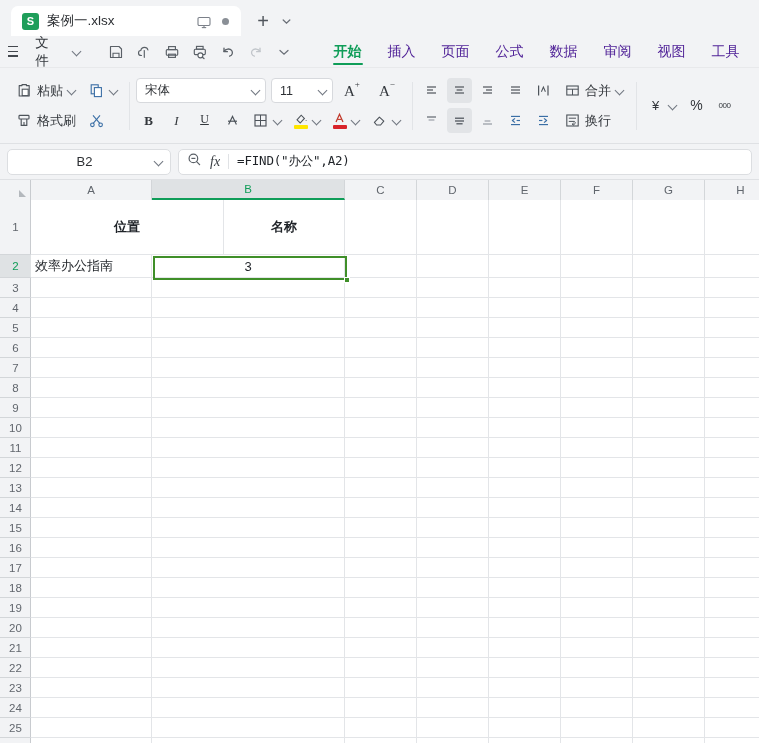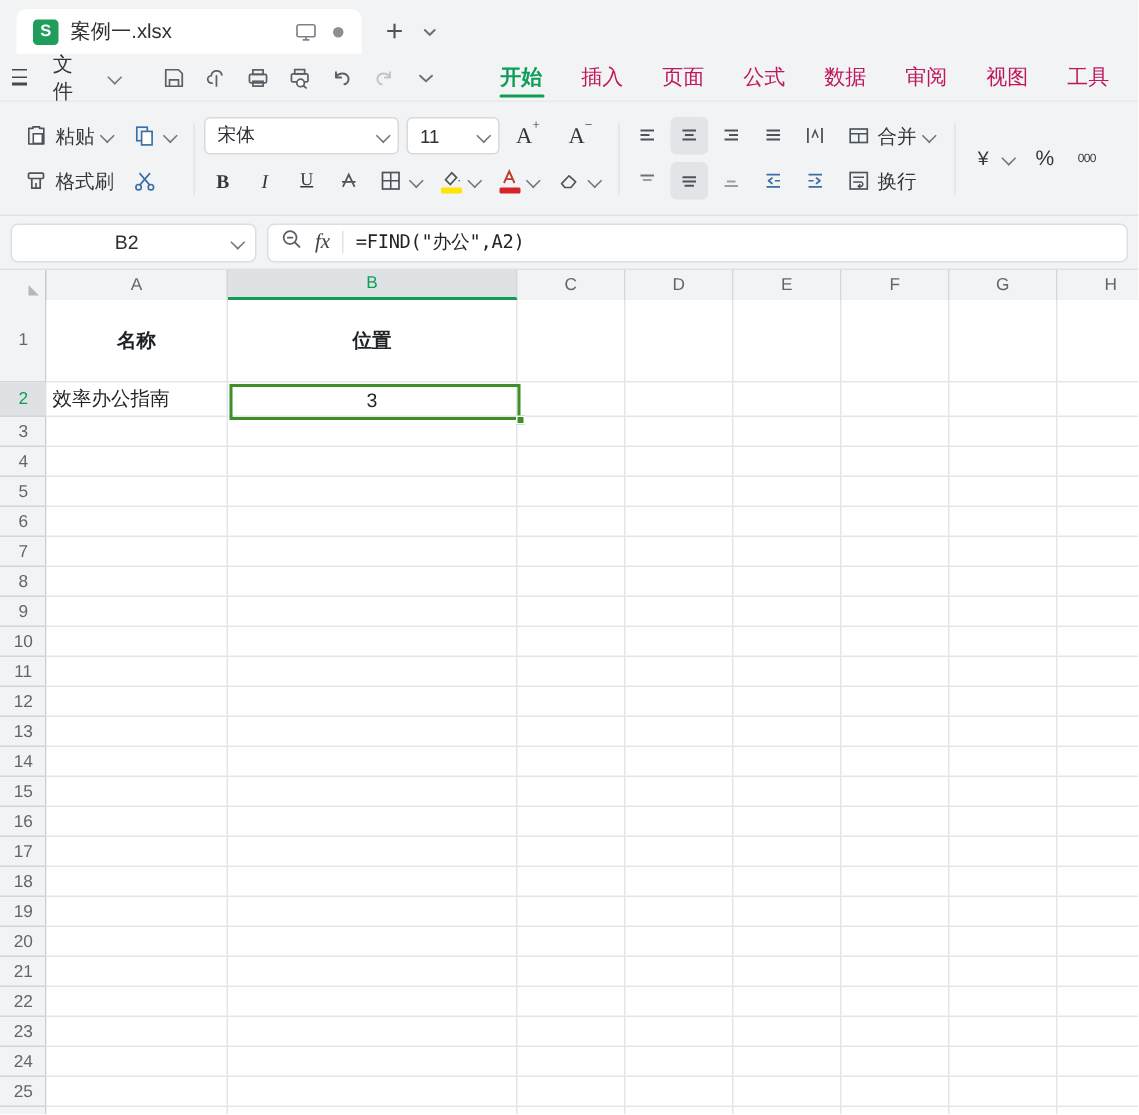--- a/index.html
+++ b/index.html
@@ -74,21 +74,21 @@
     transform: rotate(45deg);
   }
   .vsep { width: 1px; height: 16px; background: #dcdee1; margin: 0 8px; }
   .qat { display: flex; align-items: center; gap: 3px; }
   .qat-btn {
     width: 25px; height: 24px; display: flex;
     align-items: center; justify-content: center;
   }
   .tabs { display: flex; align-items: center; margin-left: 8px; }
   .rtab {
-    font-size: 14px; color: #be185d; padding: 0 13px;
+    font-size: 14px; color: #4c1d95; padding: 0 13px;
     height: 31px; display: flex; align-items: center; position: relative;
     white-space: nowrap;
   }
   .rtab.active { color: #0f9d58; font-weight: 600; }
   .rtab.active::after {
     content: ''; position: absolute; left: 12px; right: 12px; bottom: 2px;
     height: 2.2px; background: #0f9d58; border-radius: 2px;
   }
 
   
@@ -657,22 +657,22 @@
       <div class="rh" style="height: 20px;">20</div>
       <div class="rh" style="height: 20px;">21</div>
       <div class="rh" style="height: 20px;">22</div>
       <div class="rh" style="height: 20px;">23</div>
       <div class="rh" style="height: 20px;">24</div>
       <div class="rh" style="height: 20px;">25</div>
       <div class="rh" style="height: 20px;">26</div>
     </div>
   <div class="gridarea">
       <div class="grow" style="height: 55px;">
+        <div class="gcell bold ctr" style="width: 193px;">位置</div>
         <div class="gcell bold ctr" style="width: 121px;">名称</div>
-        <div class="gcell bold ctr" style="width: 193px;">位置</div>
         <div class="gcell" style="width: 72px;"></div>
         <div class="gcell" style="width: 72px;"></div>
         <div class="gcell" style="width: 72px;"></div>
         <div class="gcell" style="width: 72px;"></div>
         <div class="gcell" style="width: 72px;"></div>
         <div class="gcell" style="width: 72px;"></div>
       </div>
       <div class="grow" style="height: 23px;">
         <div class="gcell" style="width: 121px;">效率办公指南</div>
         <div class="gcell ctr" style="width: 193px;">3</div>

